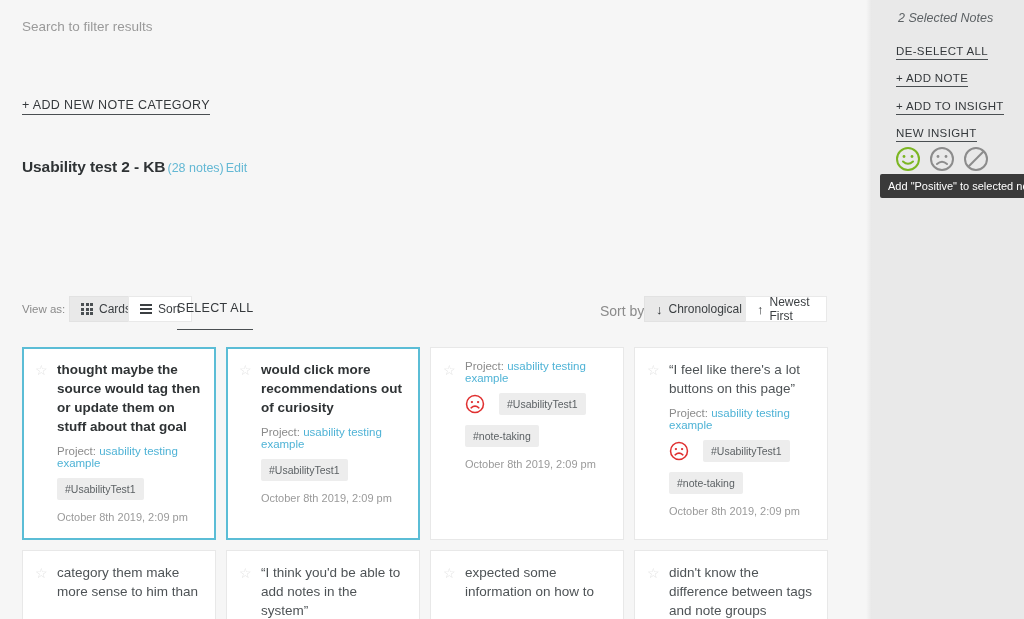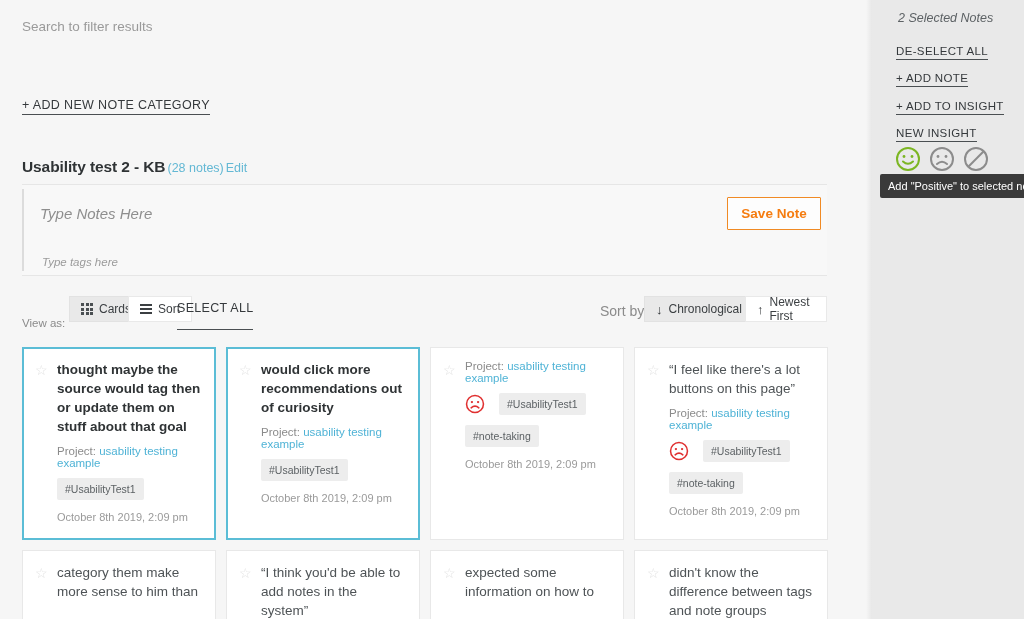--- a/index.html
+++ b/index.html
@@ -91,21 +91,21 @@
     font-family: "Liberation Sans", sans-serif;
     cursor: pointer; border-radius: 1px;
   }
 
   
   .toolbar {
     position: absolute; left: 22px; top: 296px;
     width: 805px; height: 28px;
   }
   .view-as-label {
-    position: absolute; left: 0; top: 21px;
+    position: absolute; left: 0; top: 7px;
     font-size: 11.5px; color: #8b8b8b;
   }
   .seg {
     position: absolute; top: 0; height: 26px;
     display: flex; align-items: center; gap: 6px;
     padding: 0 11px;
     font-size: 12px; color: #3b3f42;
     border: 1px solid #e9e9e9;
     background: #fff; cursor: pointer;
   }
@@ -225,26 +225,20 @@
     </div>
 
     <div class="add-category">+ ADD NEW NOTE CATEGORY</div>
 
     <div class="group-header">
       <span class="group-title">Usability test 2 - KB</span>
       <span class="group-count">(28 notes)</span>
       <span class="group-edit">Edit</span>
     </div>
 
-    <div class="composer">
-      <div class="composer-bar"></div>
-      <input class="composer-note" type="text" placeholder="Type Notes Here" style="">
-      <input class="composer-tags" type="text" placeholder="Type tags here" style="">
-      <button class="save-note">Save Note</button>
-    </div>
 
     <div class="toolbar">
       <span class="view-as-label">View as:</span>
 
       <div class="seg seg-cards active">
         <span class="ico-grid">
           <i></i>
             <i></i>
             <i></i>
             <i></i>

